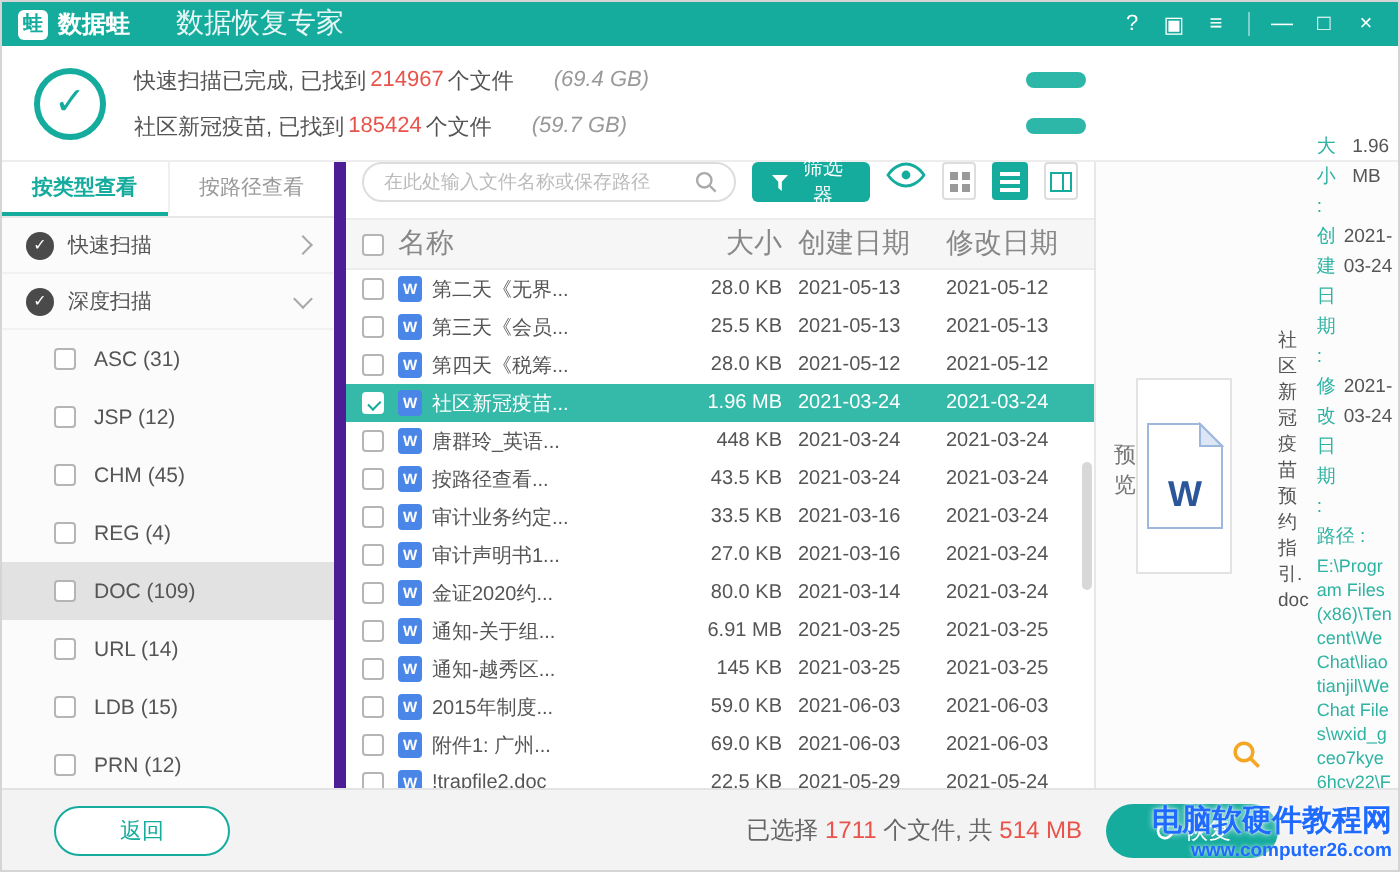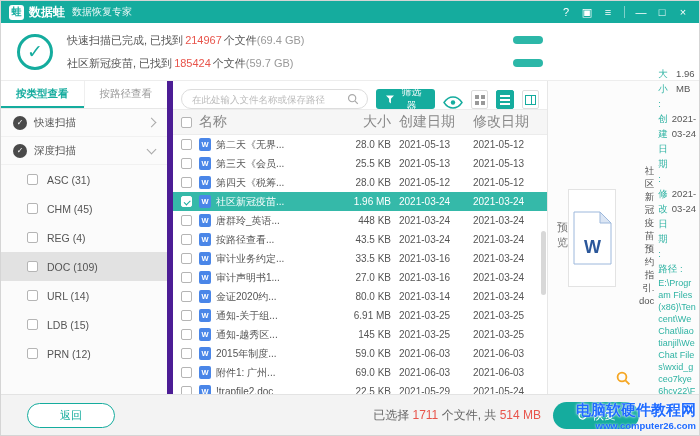--- a/index.html
+++ b/index.html
@@ -4,31 +4,31 @@
 <style>
   html,body{margin:0;padding:0;}
   body{width:700px;height:436px;font-family:"Liberation Sans","DejaVu Sans",sans-serif;}
   .app{width:700px;height:436px;display:flex;flex-direction:column;background:#fff;position:relative;overflow:hidden;border:1px solid #d5d5d5;box-sizing:border-box;}
   .spacer{flex:1;}
 
   
   .titlebar{height:22px;background:#15ac9e;display:flex;align-items:center;padding:0 8px;gap:5px;color:#fff;flex:0 0 auto;}
   .logo{width:15px;height:15px;background:#fff;border-radius:3px;display:flex;align-items:center;justify-content:center;color:#15ac9e;font-size:10px;font-weight:bold;}
   .app-name{font-size:12px;font-weight:bold;}
-  .app-subtitle{font-size:10px;opacity:.9;margin-left:2px;}
+  .app-subtitle{font-size:14px;opacity:.9;margin-left:18px;}
   .tb-icon{width:16px;text-align:center;font-size:11px;cursor:pointer;}
   .tb-divider{width:1px;height:12px;background:rgba(255,255,255,.45);margin:0 3px;}
 
   
   .statusbar{height:57px;display:flex;align-items:center;padding:0 16px;gap:14px;border-bottom:1px solid #ededed;background:#fff;flex:0 0 auto;}
   .status-check{width:36px;height:36px;border-radius:50%;border:3px solid #15ac9e;color:#15ac9e;display:flex;align-items:center;justify-content:center;font-size:19px;font-weight:bold;box-sizing:border-box;flex:0 0 auto;}
   .status-lines{flex:1;display:flex;flex-direction:column;gap:8px;}
   .status-line{display:flex;align-items:center;font-size:11px;color:#555;}
   .s-count{color:#e8544b;margin:0 2px;}
-  .s-size{color:#999;margin-left:0;}
+  .s-size{color:#999;margin-left:20px;font-style:italic;}
   .pill{width:30px;height:8px;border-radius:4px;background:#2cb7a8;margin-left:auto;margin-right:140px;}
 
   
   .content{flex:1;display:flex;min-height:0;}
 
   
   .sidebar{width:166px;flex:0 0 auto;background:#fbfbfb;border-right:6px solid #4c1d95;display:flex;flex-direction:column;font-size:10.5px;color:#555;}
   .side-tabs{height:27px;display:flex;border-bottom:1px solid #e7e7e7;background:#fff;flex:0 0 auto;}
   .side-tab{flex:1;display:flex;align-items:center;justify-content:center;color:#999;cursor:pointer;border-bottom:2px solid transparent;box-sizing:border-box;}
   .side-tab.active{color:#15ac9e;border-bottom-color:#15ac9e;font-weight:bold;}
@@ -39,21 +39,21 @@
   .chev{width:6px;height:6px;border-right:1.5px solid #a8a8a8;border-bottom:1.5px solid #a8a8a8;flex:0 0 auto;}
   .chev-right{transform:rotate(-45deg);}
   .chev-down{transform:rotate(45deg);margin-top:-3px;}
   .type-list{flex:1;overflow:hidden;}
   .type-item{height:29px;display:flex;align-items:center;gap:9px;padding:0 10px 0 26px;cursor:pointer;}
   .type-item.selected{background:#e2e2e2;}
   .checkbox{width:11px;height:11px;border:1px solid #b5b5b5;border-radius:2px;background:#fff;position:relative;flex:0 0 auto;box-sizing:border-box;}
 
   
   .main{flex:1;display:flex;flex-direction:column;min-width:0;background:#fff;}
-  .toolbar{height:28px;display:flex;align-items:flex-end;gap:8px;padding:0 8px;flex:0 0 auto;}
+  .toolbar{height:28px;display:flex;align-items:flex-start;gap:8px;padding:0 8px;flex:0 0 auto;}
   .searchbox{width:205px;height:20px;border:1px solid #ddd;border-radius:10px;display:flex;align-items:center;padding:0 8px;gap:4px;background:#fff;box-sizing:border-box;}
   .searchbox input{border:none;outline:none;flex:1;font-size:9.5px;color:#666;background:transparent;font-family:inherit;min-width:0;}
   .searchbox input::placeholder{color:#bbb;}
   .filter-btn{height:20px;padding:0 10px;background:#15ac9e;color:#fff;border:none;border-radius:3px;font-size:10px;display:flex;align-items:center;gap:4px;cursor:pointer;font-family:inherit;}
   .eye{margin-left:auto;display:flex;align-items:center;cursor:pointer;}
   .view-btn{width:19px;height:19px;border:1px solid #ddd;border-radius:2px;display:flex;align-items:center;justify-content:center;background:#fff;cursor:pointer;box-sizing:border-box;}
   .view-btn.active{background:#15ac9e;border-color:#15ac9e;}
   .thead{height:24px;display:flex;align-items:center;background:#f6f6f6;border-top:1px solid #ececec;border-bottom:1px solid #ececec;color:#888;font-size:14px;flex:0 0 auto;}
   .col-check{width:26px;display:flex;justify-content:center;flex:0 0 auto;}
   .col-name{flex:1;display:flex;align-items:center;gap:5px;min-width:0;}
@@ -67,21 +67,21 @@
   .doc-icon{width:12px;height:13px;background:#4a86e8;color:#fff;font-size:7.5px;font-weight:bold;display:flex;align-items:center;justify-content:center;border-radius:2px;flex:0 0 auto;}
   .fname{white-space:nowrap;overflow:hidden;text-overflow:ellipsis;}
   .scrollbar{position:absolute;right:1px;top:0;bottom:0;width:6px;}
   .scroll-thumb{position:absolute;right:0;top:96px;width:5px;height:64px;background:#d8d8d8;border-radius:3px;}
 
   
   .preview{width:152px;flex:0 0 auto;border-left:1px solid #e7e7e7;background:#fcfcfc;display:flex;align-items:center;padding:6px 9px;box-sizing:border-box;font-size:9.5px;}
   .pv-title{color:#777;font-size:11px;margin:2px 0 7px;}
   .pv-card{width:114px;height:98px;background:#fff;border:1px solid #e3e3e3;display:flex;align-items:center;justify-content:center;box-sizing:border-box;}
   .pv-zoom{align-self:flex-end;margin:3px 8px 0 0;cursor:pointer;}
-  .pv-filename{color:#555;text-align:right;margin:1px 0 6px;line-height:13px;}
+  .pv-filename{color:#555;text-align:left;margin:1px 0 6px;line-height:13px;}
   .pv-fields{width:100%;color:#555;padding-left:4px;box-sizing:border-box;}
   .pv-row{line-height:15px;display:flex;gap:4px;}
   .pv-label{color:#2fb3a3;}
   .pv-value{color:#555;}
   .pv-path{color:#2fb3a3;word-break:break-all;line-height:12px;font-size:9px;margin-top:1px;}
 
   
   .footer{height:40px;flex:0 0 auto;background:#f3f3f3;border-top:1px solid #e3e3e3;display:flex;align-items:center;padding:0 14px;gap:12px;position:relative;}
   .back-btn{width:88px;height:25px;border-radius:13px;border:1px solid #15ac9e;color:#15ac9e;background:#fff;font-size:11px;margin-left:12px;cursor:pointer;font-family:inherit;}
   .sel-text{margin-left:auto;font-size:12px;color:#666;}
@@ -156,20 +156,24 @@
           </span>
         <span class="scan-label">深度扫描</span>
         <span class="chev chev-down"></span>
       </div>
       <div class="type-list" id="type-list">
   <div class="type-item">
     <span class="checkbox"></span>
     <span class="type-label">ASC (31)</span>
   </div>
 
+  <div class="type-item">
+    <span class="checkbox"></span>
+    <span class="type-label">JSP (12)</span>
+  </div>
 
   <div class="type-item">
     <span class="checkbox"></span>
     <span class="type-label">CHM (45)</span>
   </div>
 
   <div class="type-item">
     <span class="checkbox"></span>
     <span class="type-label">REG (4)</span>
   </div>

